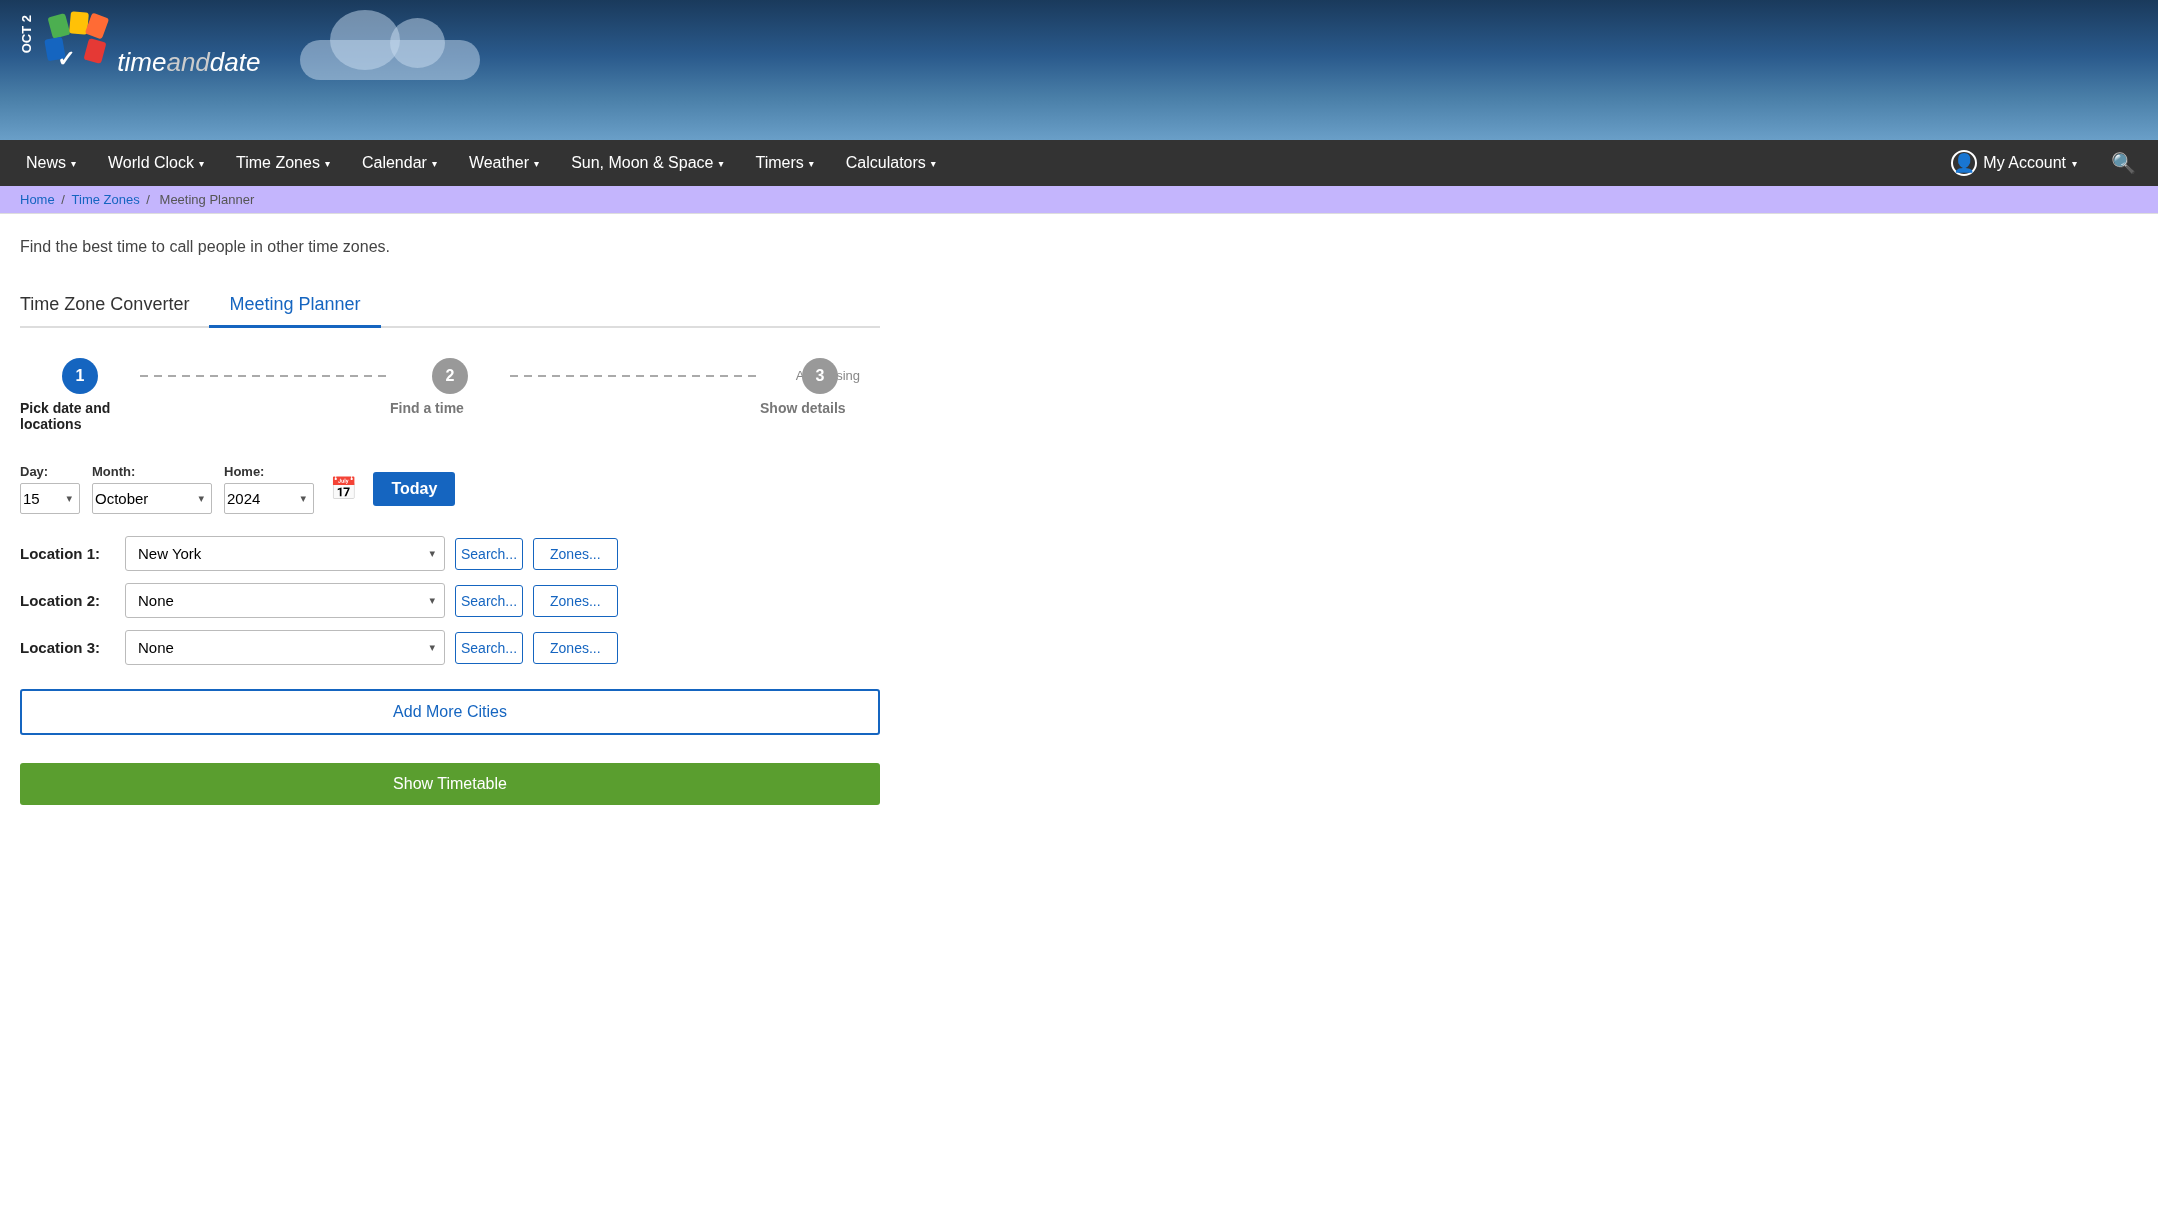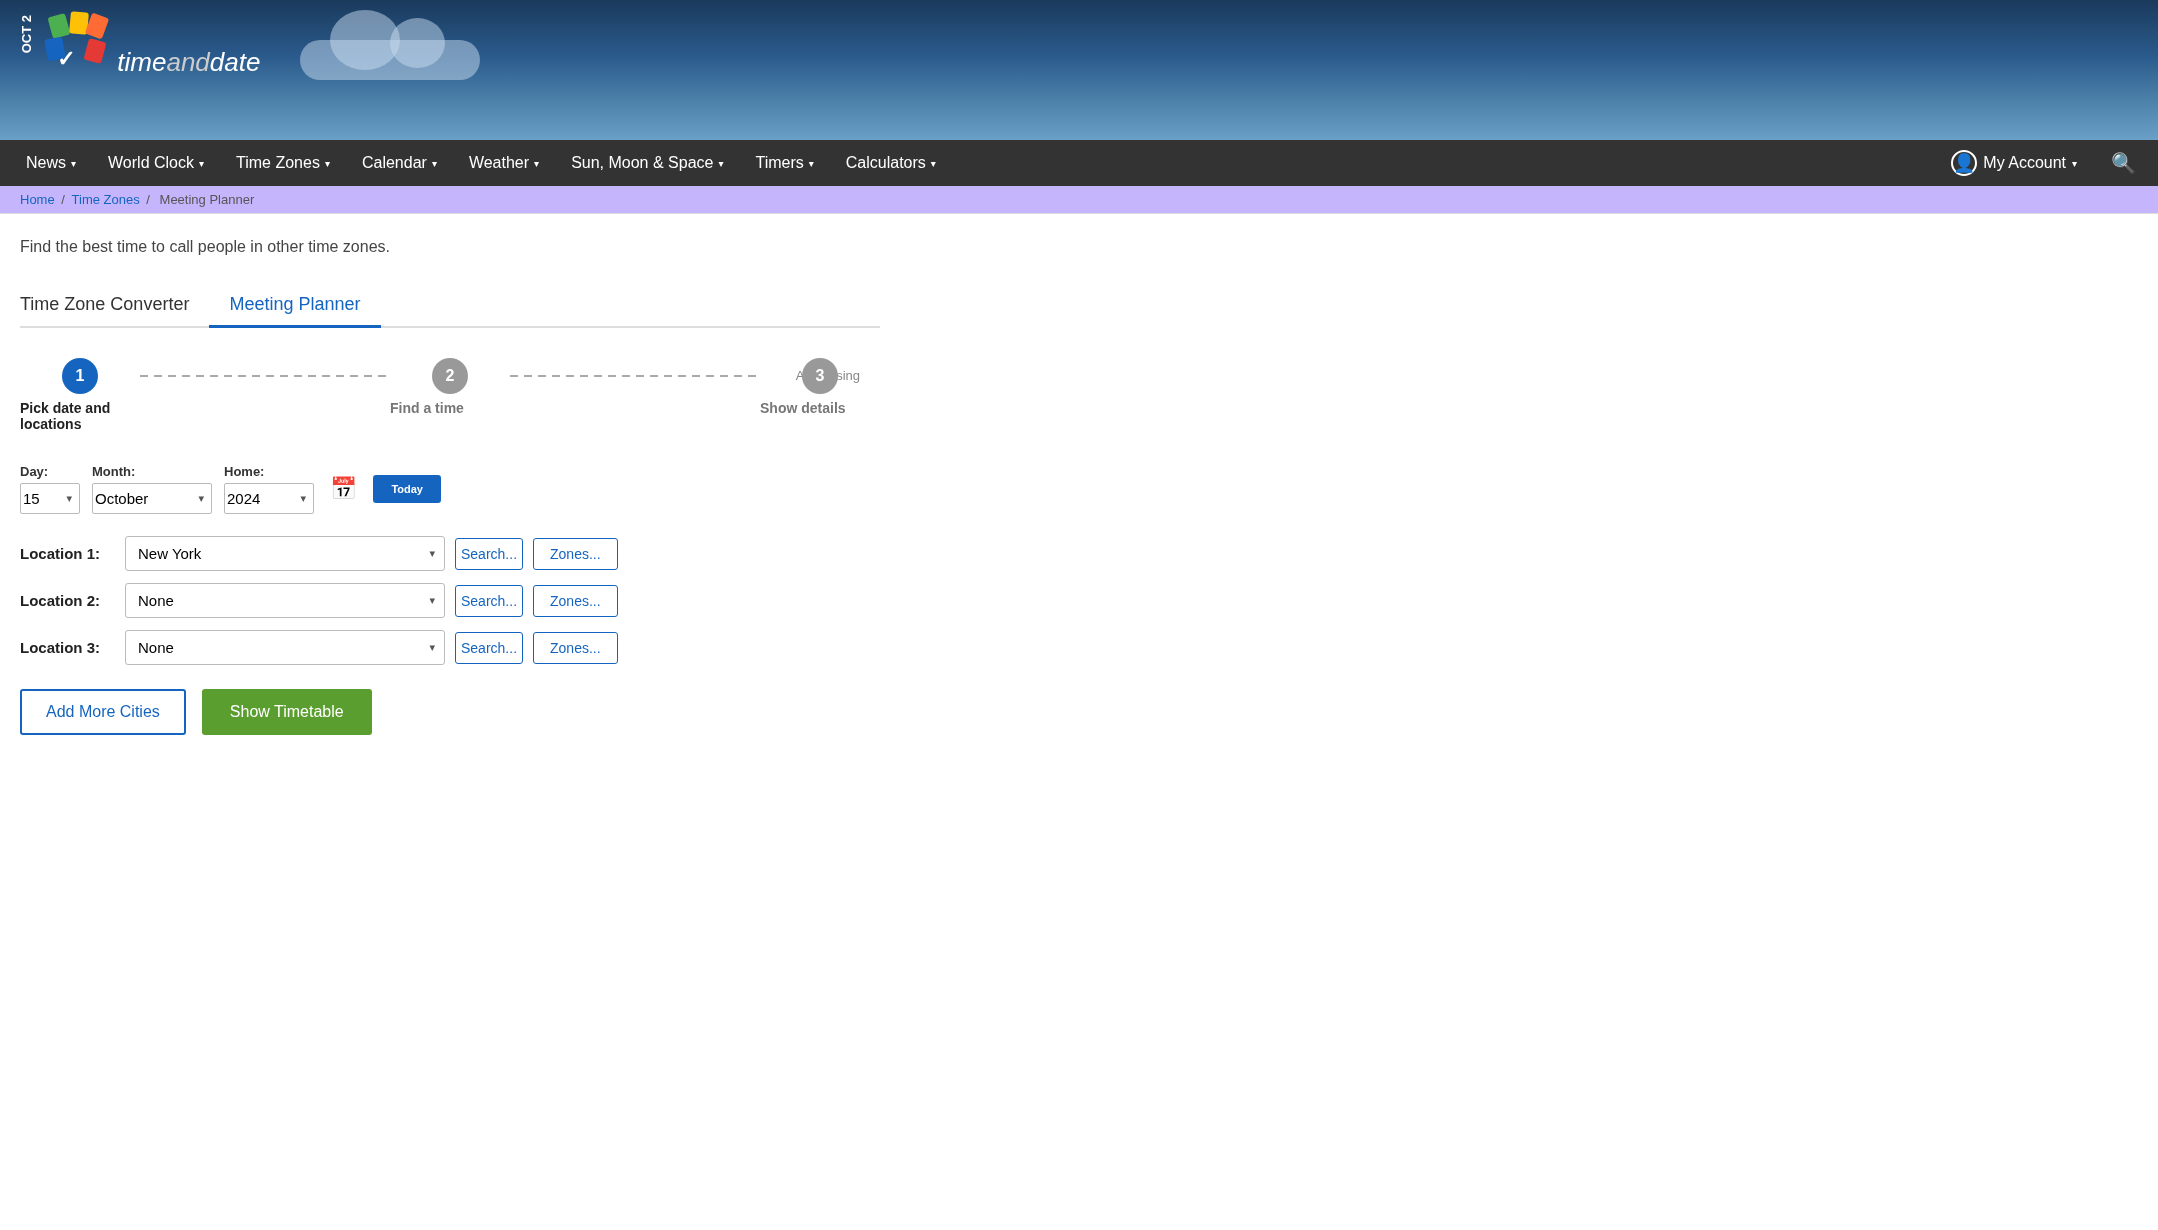--- a/index.html
+++ b/index.html
@@ -285,21 +285,21 @@
       cursor: pointer;
       font-size: 22px;
       padding: 2px 4px;
     }
     .today-btn {
       background: #1565c0;
       color: #fff;
       border: none;
       border-radius: 3px;
       padding: 8px 18px;
-      font-size: 11px;
+      font-size: 16px;
       cursor: pointer;
       font-weight: bold;
     }
 
     
     .location-section {
       margin-bottom: 18px;
     }
     .location-row {
       display: flex;
@@ -350,22 +350,23 @@
       color: #1565c0;
       border-radius: 3px;
       padding: 7px 16px;
       font-size: 14px;
       cursor: pointer;
     }
 
     
     .action-row {
       display: flex;
-      gap: 16px;
+      gap: 28px;
       margin-top: 24px;
+      flex-direction: column;
     }
     .add-cities-btn {
       border: 2px solid #1565c0;
       background: #fff;
       color: #1565c0;
       border-radius: 3px;
       padding: 12px 24px;
       font-size: 16px;
       cursor: pointer;
       font-weight: normal;

